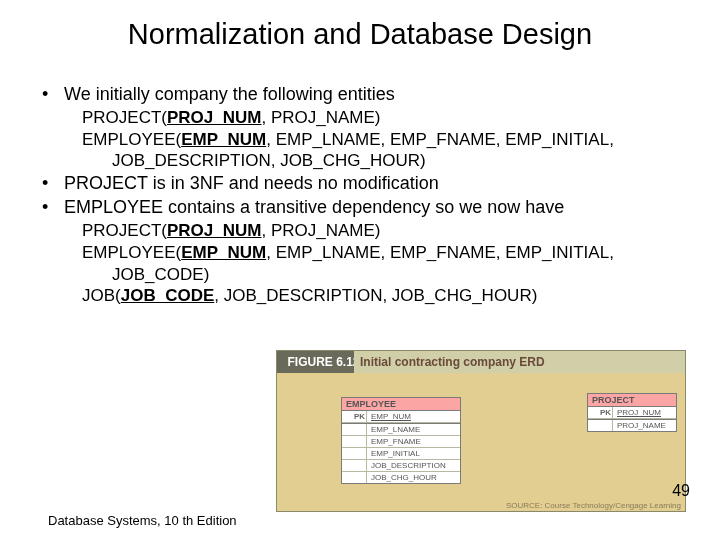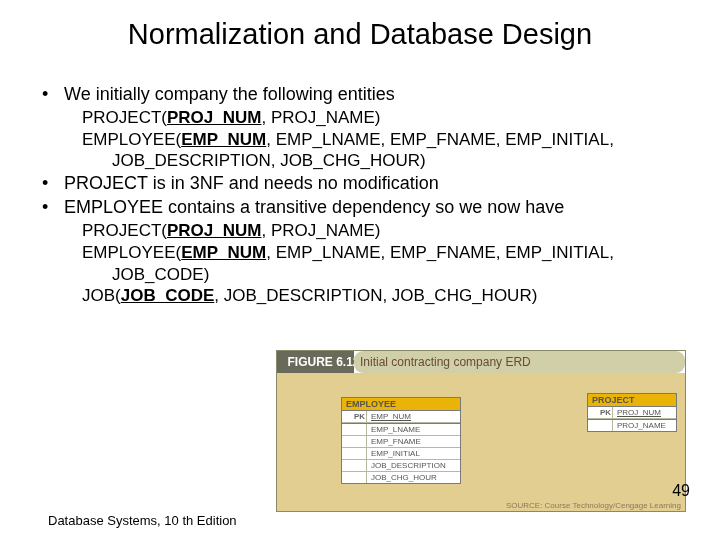--- a/index.html
+++ b/index.html
@@ -74,40 +74,39 @@
     display: flex;
     align-items: center;
     padding-left: 16px;
     justify-content: center;
   }
   .fig-head-right {
     flex: 1;
     background: #d0cfa8;
     color: #6a4a3a;
     font-size: 12px;
-    font-weight: normal;
+    font-weight: bold;
     display: flex;
     align-items: center;
     padding-left: 6px;
-    border-radius: 9px;
   }
   .fig-body {
     position: relative;
     background: #e3ce92;
     height: calc(100% - 22px);
     overflow: hidden;
   }
   .ent {
     position: absolute;
     background: #fff;
     border: 1px solid #7a7a7a;
     font-size: 9px;
   }
   .ent-title {
-    background: #eab308;
+    background: #fca5a5;
     border-bottom: 1px solid #7a7a7a;
     font-size: 9px;
     font-weight: bold;
     padding: 1px 4px;
     color: #555;
   }
   .ent-row { display: flex; border-bottom: 1px solid #b8b8a0; }
   .ent-row:last-child { border-bottom: none; }
   .ent-pk {
     width: 18px;

